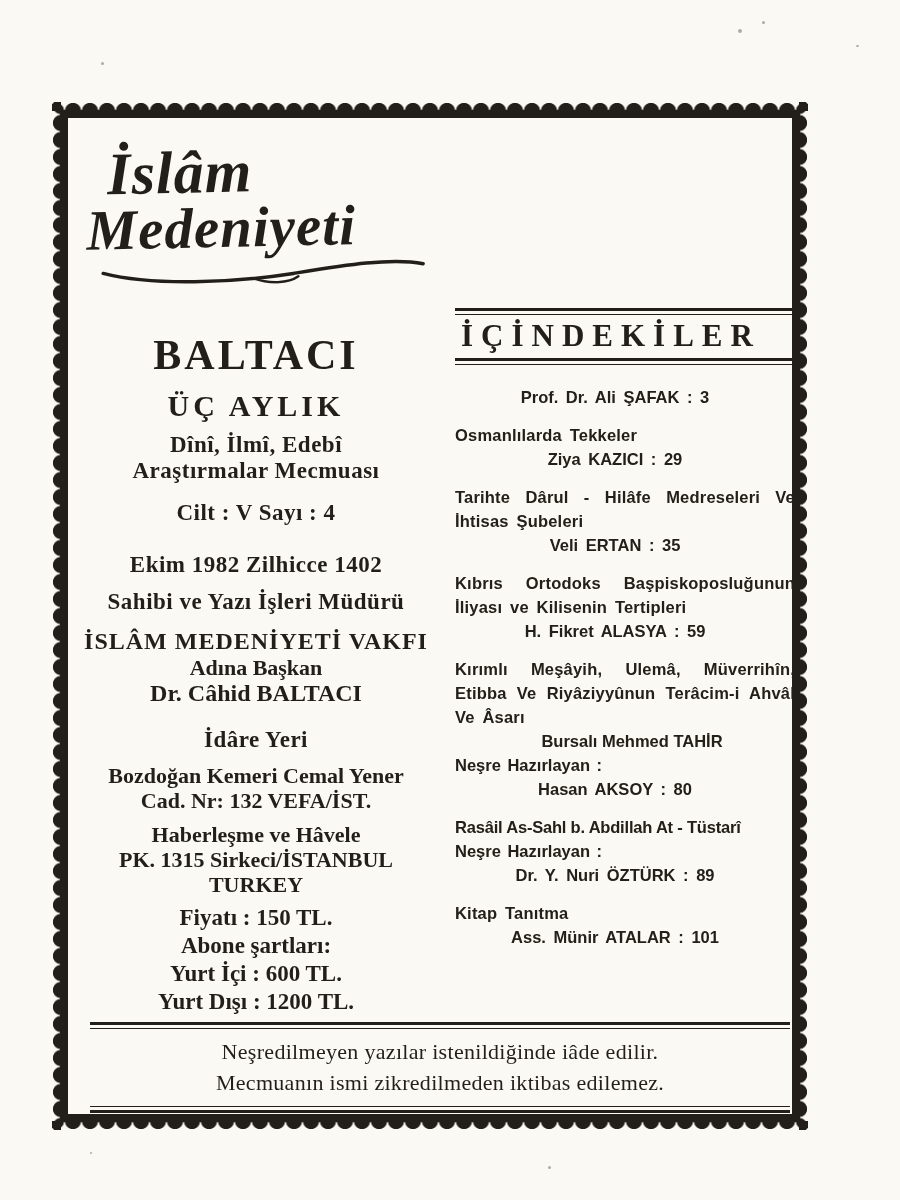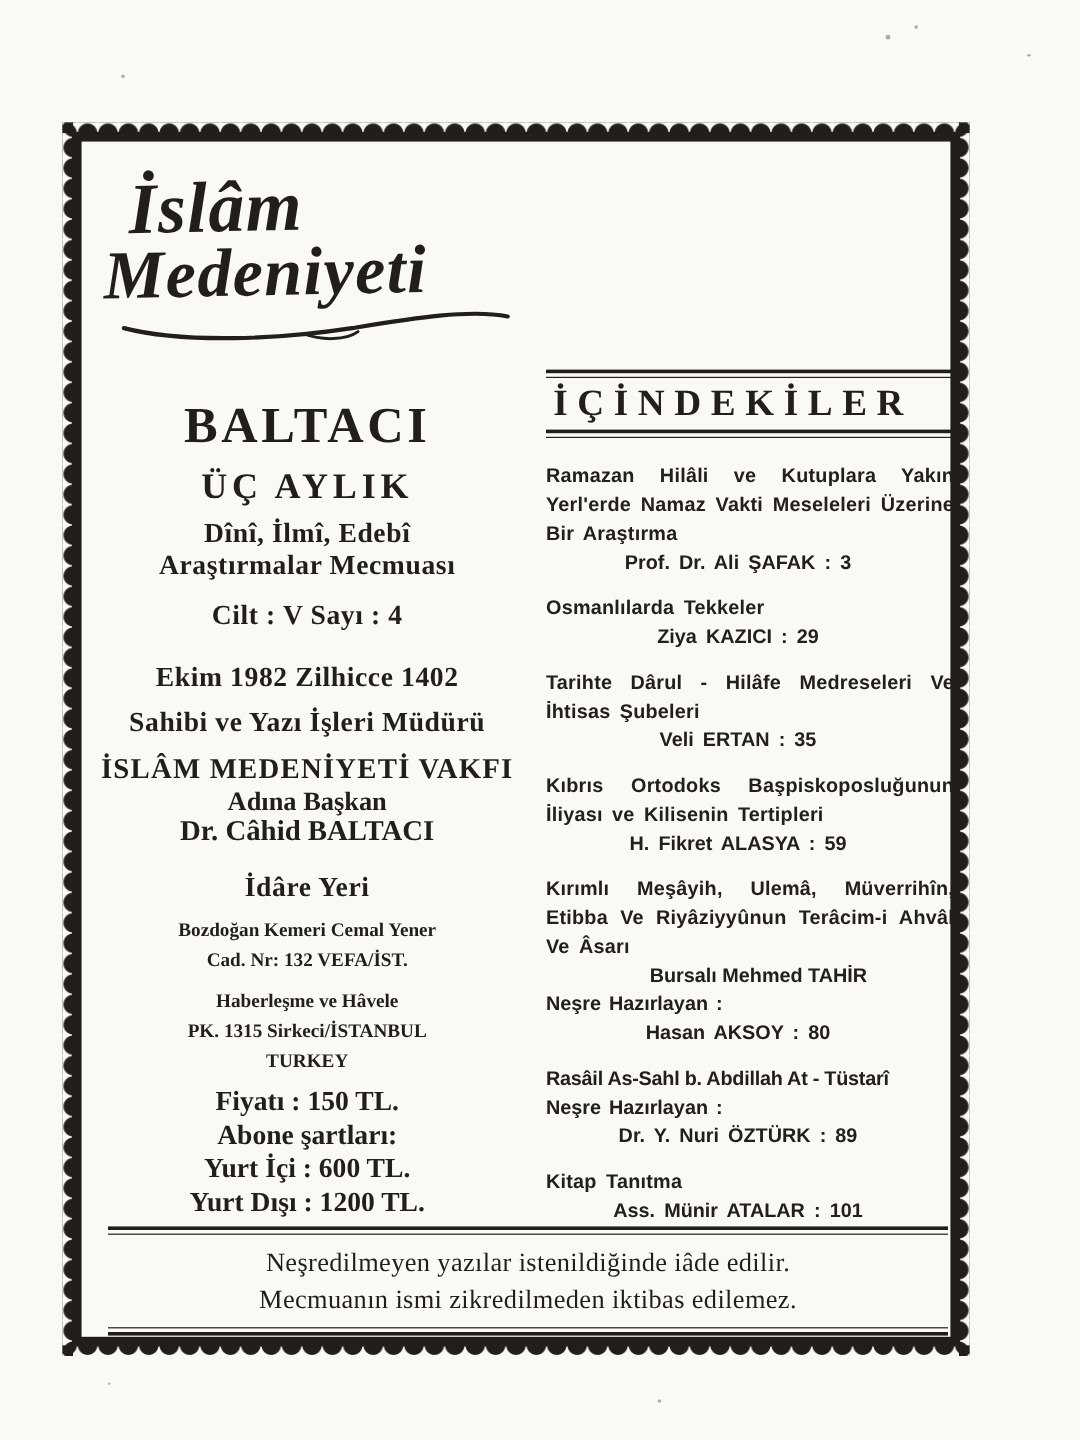--- a/index.html
+++ b/index.html
@@ -52,21 +52,21 @@
 
   
   .left-col{position:absolute;left:14px;top:214px;width:348px;text-align:center;font-weight:bold;}
   .t-mec{font-size:42px;line-height:46px;letter-spacing:3px;}
   .t-freq{font-size:30px;line-height:28px;letter-spacing:4px;margin-top:14px;}
   .t-sub{font-size:23px;line-height:26px;letter-spacing:.5px;}
   .t-line{font-size:23px;line-height:26px;letter-spacing:.5px;}
   .t-found{font-size:24px;line-height:27px;letter-spacing:1px;}
   .t-behalf{font-size:22px;line-height:25px;}
   .t-pres{font-size:24px;line-height:27px;}
-  .t-addr{font-size:16px;line-height:25px;}
+  .t-addr{font-size:22px;line-height:25px;}
   .t-abn{font-size:23px;line-height:28px;}
 
   
   .right-col{position:absolute;left:387px;top:190px;width:340px;}
   .rule{height:3px;border-top:3px solid var(--ink);border-bottom:1px solid var(--ink);}
   .rule.flip{border-top-width:1px;border-bottom-width:3px;}
   .toc-heading{
     font-family:"Liberation Serif", serif;font-weight:bold;
     font-size:31px;line-height:26px;letter-spacing:8px;
     padding:8px 0 9px 6px;
@@ -135,21 +135,20 @@
     </div>
 
     <div class="right-col">
       <div class="rule"></div>
       <div class="toc-heading">İÇİNDEKİLER</div>
       <div class="rule"></div>
 
       <div class="toc-list">
 
         <div class="toc-item">
-          <div class="toc-title">Ramazan Hilâli ve Kutuplara Yakın Yerl'erde Namaz Vakti Meseleleri Üzerine Bir Araştırma</div>
           <div class="toc-author">Prof. Dr. Ali ŞAFAK :  3</div>
         </div>
 
         <div class="toc-item">
           <div class="toc-title">Osmanlılarda Tekkeler</div>
           <div class="toc-author">Ziya KAZICI : 29</div>
         </div>
 
         <div class="toc-item">
           <div class="toc-title">Tarihte Dârul - Hilâfe Medreseleri Ve İhtisas Şubeleri</div>

